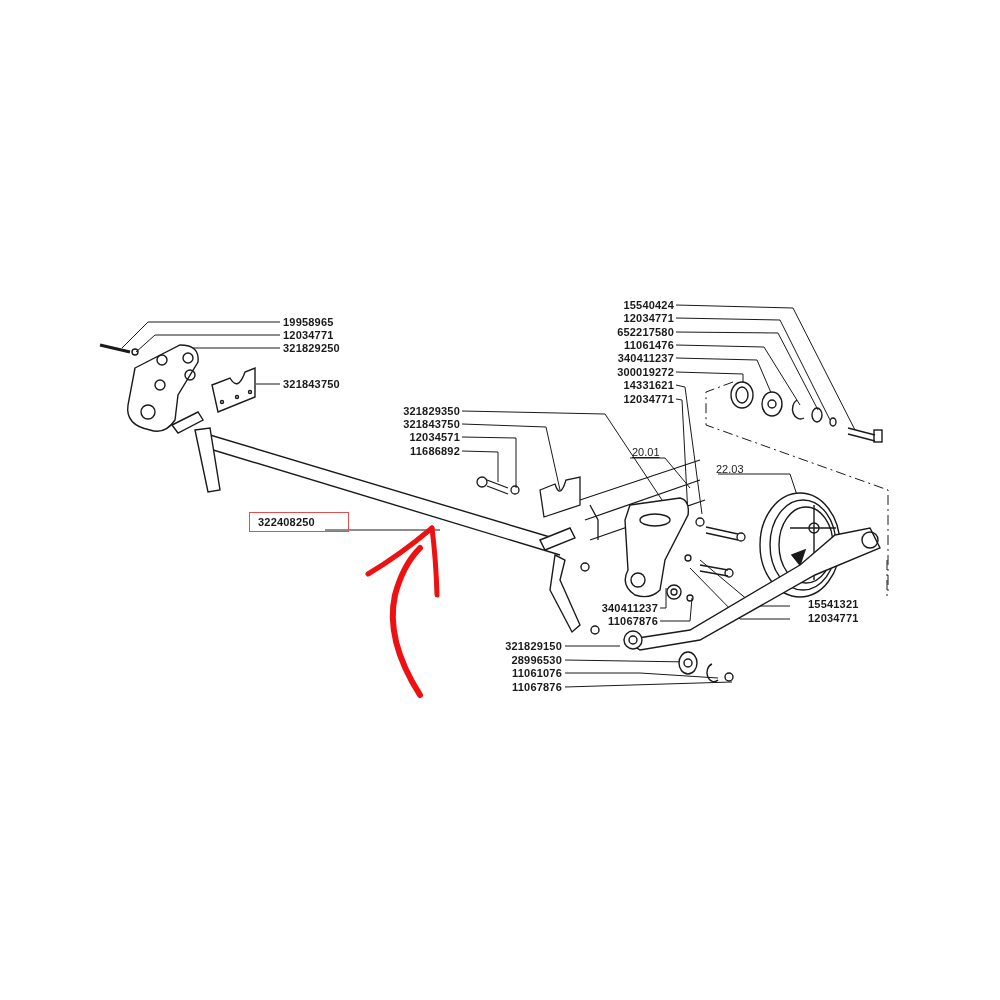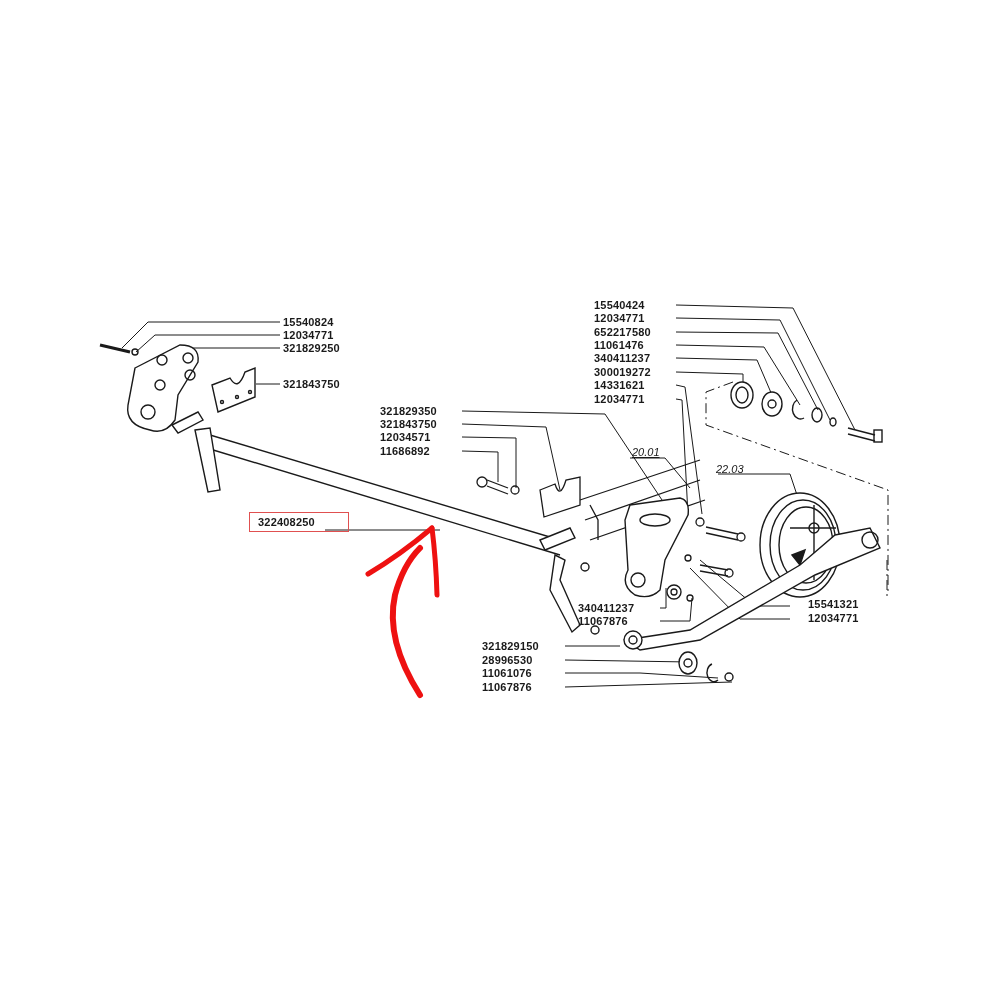--- a/index.html
+++ b/index.html
@@ -1,20 +1,20 @@
 <!DOCTYPE html>
 <html><head>
 <meta charset="utf-8">
 <style>
   html, body { margin:0; padding:0; background:#ffffff; }
   body { width:1000px; height:1000px; position:relative; overflow:hidden; font-family:"Liberation Sans", sans-serif; }
   #canvas { position:absolute; left:0; top:0; width:1000px; height:1000px; }
   .lbl { position:absolute; font-size:11px; font-weight:bold; color:#1a1a1a; line-height:12px; white-space:nowrap; letter-spacing:0.2px; }
-  .lbl.r { }
-  .ref { position:absolute; font-size:11px; font-style:italic; color:#1a1a1a; text-decoration:underline; }
+  .lbl.r { text-align:right; }
+  .ref { position:absolute; font-size:11px; color:#1a1a1a; text-decoration:underline; }
   .hl { position:absolute; border:1px solid #e05050; }
 </style>
 </head>
 <body>
 
 <svg id="canvas" viewBox="0 0 1000 1000" xmlns="http://www.w3.org/2000/svg" fill="none" stroke="#1a1a1a" stroke-width="1.3">
 
   <g stroke-width="1">
     <polyline points="280,322 148,322 122,348"></polyline>
     <polyline points="280,335 155,335 136,352"></polyline>
@@ -170,21 +170,21 @@
 
   <g stroke="#ee1111" stroke-linecap="round" fill="none">
     <path d="M420,695 Q385,640 395,595 Q403,565 420,548" stroke-width="6"></path>
     <path d="M368,574 Q400,555 432,528" stroke-width="5"></path>
     <path d="M432,528 Q436,560 437,595" stroke-width="5"></path>
   </g>
 </svg>
 
 <div class="hl" style="left:249px;top:512px;width:98px;height:18px;"></div>
 
-<div class="lbl" style="left:283px;top:316px">15540824</div>
+<div class="lbl" style="left:283px;top:316px">19958965</div>
 <div class="lbl" style="left:283px;top:329px">12034771</div>
 <div class="lbl" style="left:283px;top:342px">321829250</div>
 <div class="lbl" style="left:283px;top:378px">321843750</div>
 
 <div class="lbl r" style="left:380px;width:80px;top:405px">321829350</div>
 <div class="lbl r" style="left:380px;width:80px;top:418px">321843750</div>
 <div class="lbl r" style="left:380px;width:80px;top:431px">12034571</div>
 <div class="lbl r" style="left:380px;width:80px;top:445px">11686892</div>
 
 <div class="lbl r" style="left:594px;width:80px;top:299px">15540424</div>

